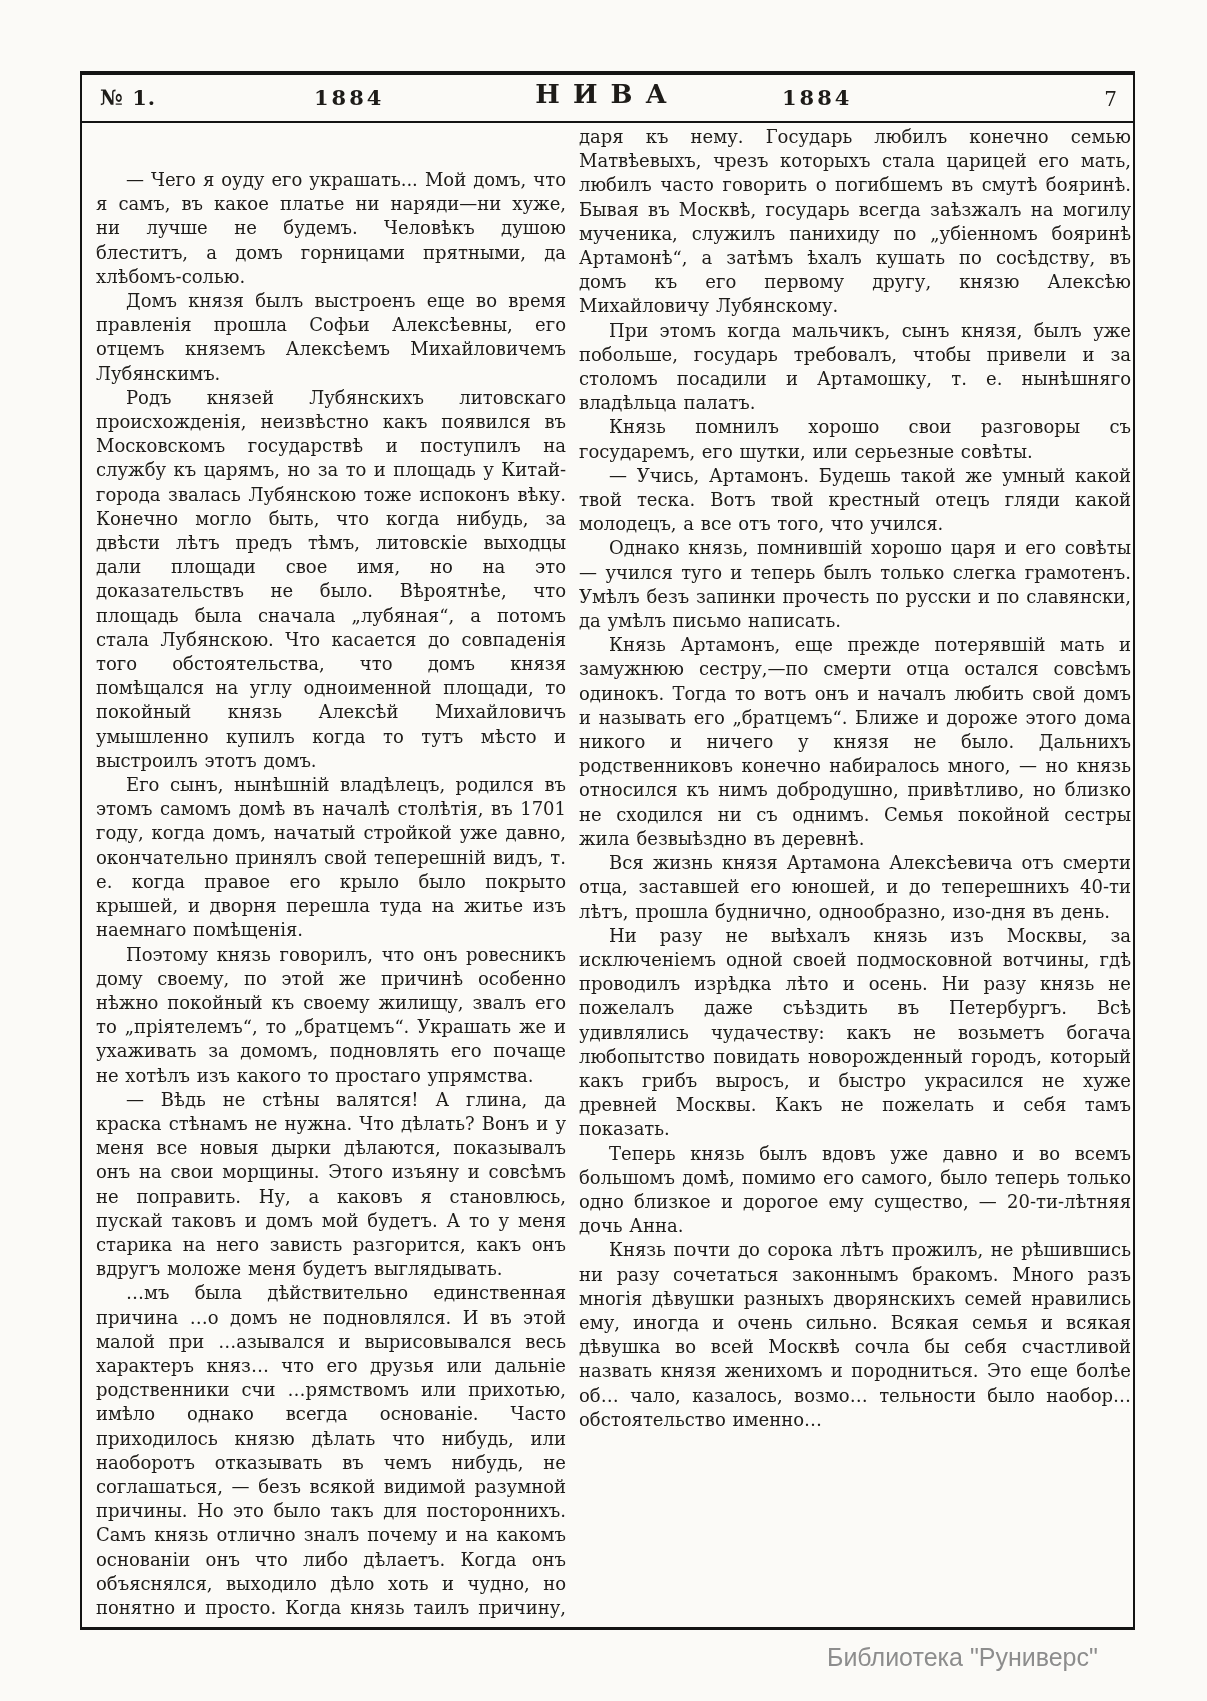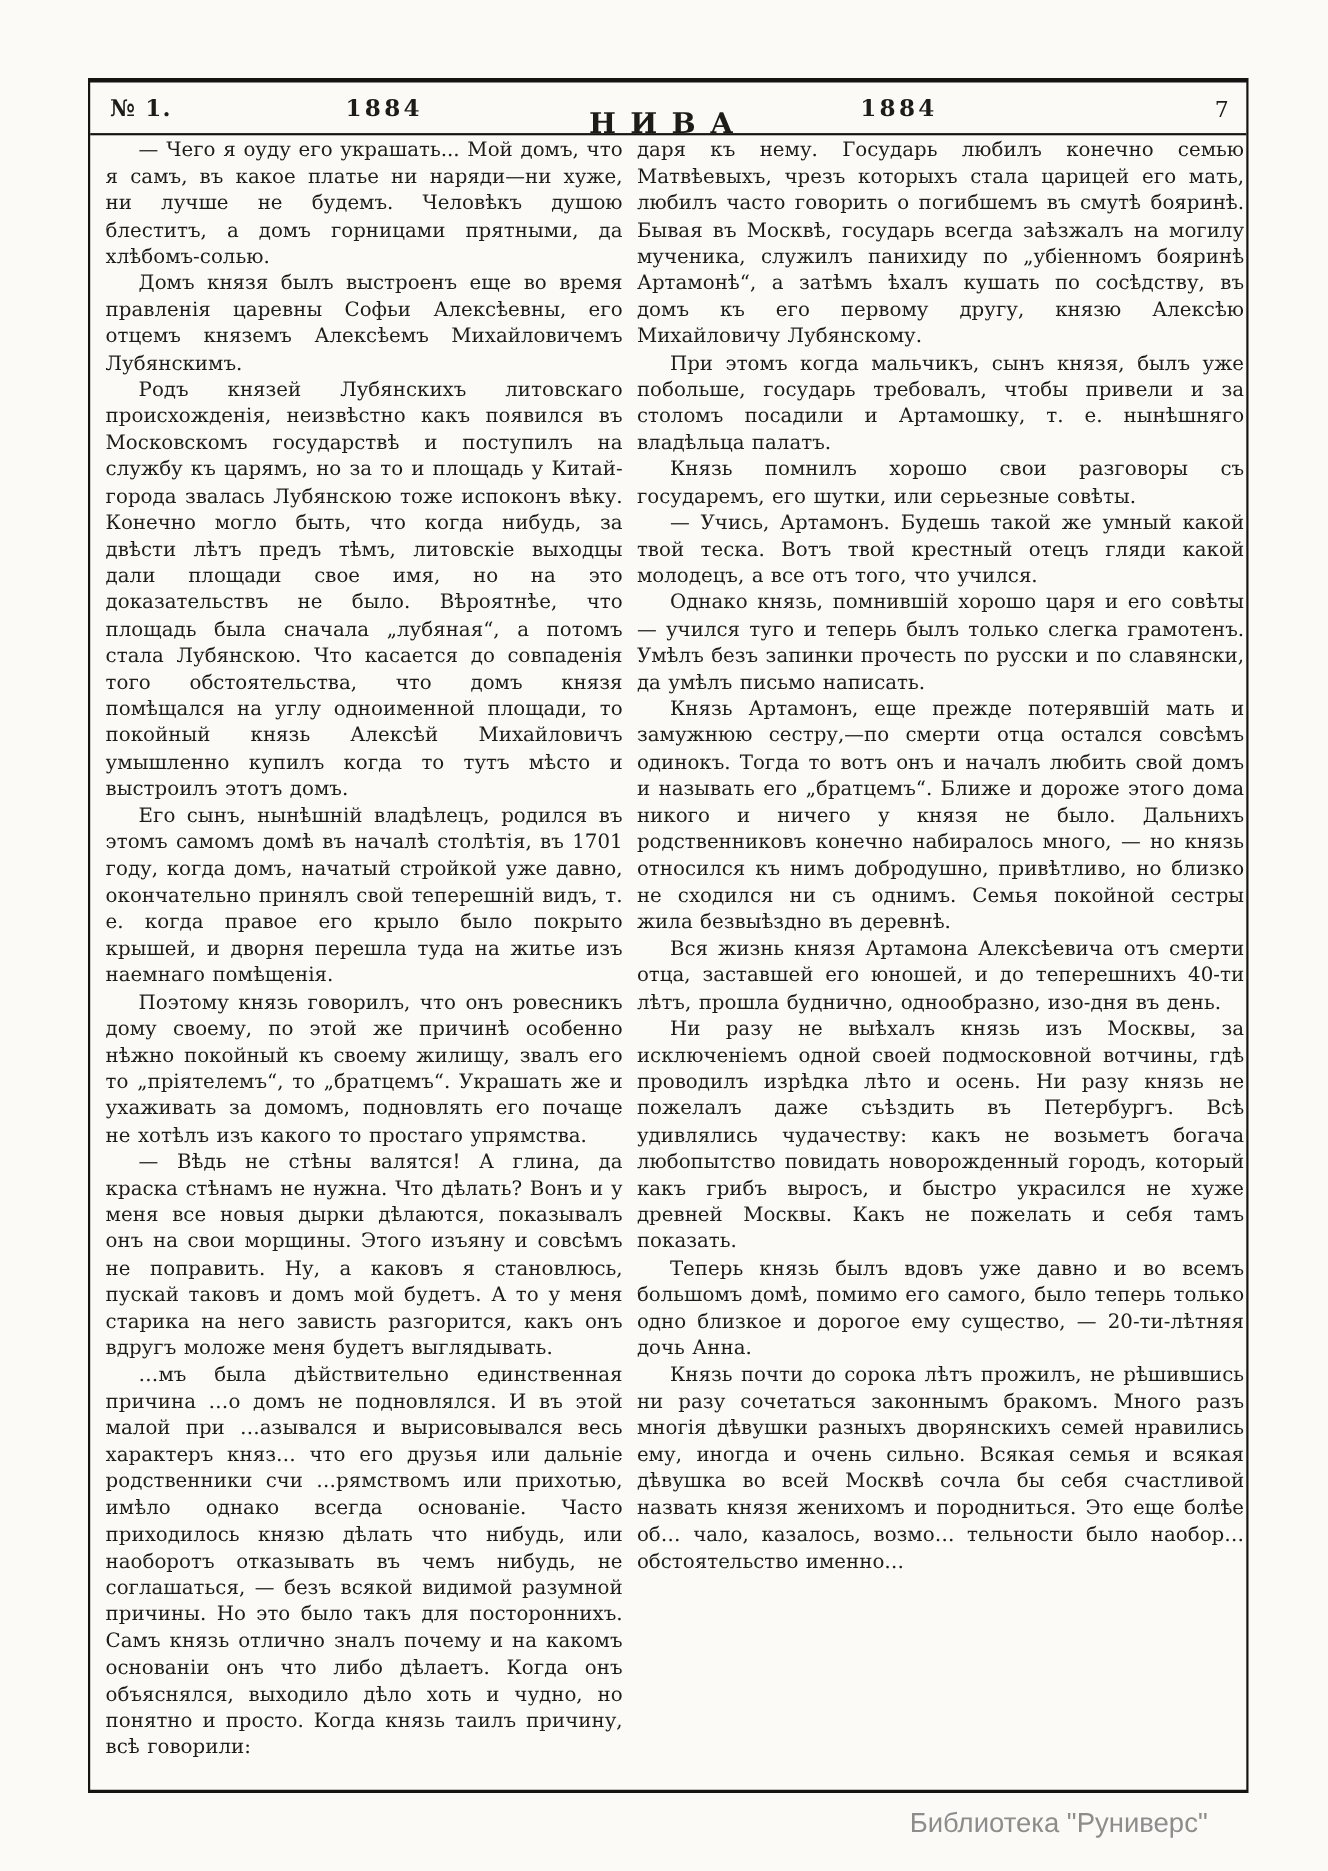--- a/index.html
+++ b/index.html
@@ -22,32 +22,32 @@
     background:#fbfaf7;
   }
   .page-header{
     position:absolute;
     left:0;top:0;right:0;height:46px;
     border-bottom:2px solid #141414;
   }
   .hdr-item{position:absolute;top:10px;white-space:nowrap;}
   .issue{left:18px;font-size:21px;font-weight:700;letter-spacing:1px;}
   .year-left{left:232px;font-size:21px;font-weight:700;letter-spacing:3px;}
-  .magazine-title{left:50%;transform:translateX(-50%);font-size:26px;font-weight:700;letter-spacing:13px;top:23px;}
+  .magazine-title{left:50%;transform:translateX(-50%);font-size:26px;font-weight:700;letter-spacing:13px;top:4px;}
   .year-right{left:700px;font-size:21px;font-weight:700;letter-spacing:3px;}
   .page-number{right:16px;font-size:20px;top:12px;}
   .text-columns{
     position:absolute;
     left:14px;right:2px;top:50px;bottom:3px;
     display:flex;
     gap:13px;
     overflow:hidden;
   }
   .column{overflow:hidden;}
-  .column.left{width:470px;flex:0 0 470px;}
+  .column.left{width:470px;flex:0 0 470px;margin-top:43px;}
   .column.right{flex:1 1 auto;}
   .para{
     margin:0;
     font-size:18px;
     line-height:24.2px;
     text-align:justify;
     text-indent:30px;
     word-spacing:1px;
   }
   .para.no-indent{text-indent:0;}
@@ -69,21 +69,21 @@
   <div class="page-header">
     <span class="hdr-item issue">№ 1.</span>
     <span class="hdr-item year-left">1884</span>
     <span class="hdr-item magazine-title">НИВА</span>
     <span class="hdr-item year-right">1884</span>
     <span class="hdr-item page-number">7</span>
   </div>
   <div class="text-columns">
     <div class="column left">
         <p class="para">— Чего я оуду его украшать... Мой домъ, что я самъ, въ какое платье ни наряди—ни хуже, ни лучше не будемъ. Человѣкъ душою блеститъ, а домъ горницами прятными, да хлѣбомъ-солью.</p>
-        <p class="para">Домъ князя былъ выстроенъ еще во время правленія царевны Софьи Алексѣевны, его отцемъ княземъ Алексѣемъ Михайловичемъ Лубянскимъ.</p>
+        <p class="para">Домъ князя былъ выстроенъ еще во время правленія прошла Софьи Алексѣевны, его отцемъ княземъ Алексѣемъ Михайловичемъ Лубянскимъ.</p>
         <p class="para">Родъ князей Лубянскихъ литовскаго происхожденія, неизвѣстно какъ появился въ Московскомъ государствѣ и поступилъ на службу къ царямъ, но за то и площадь у Китай-города звалась Лубянскою тоже испоконъ вѣку. Конечно могло быть, что когда нибудь, за двѣсти лѣтъ предъ тѣмъ, литовскіе выходцы дали площади свое имя, но на это доказательствъ не было. Вѣроятнѣе, что площадь была сначала „лубяная“, а потомъ стала Лубянскою. Что касается до совпаденія того обстоятельства, что домъ князя помѣщался на углу одноименной площади, то покойный князь Алексѣй Михайловичъ умышленно купилъ когда то тутъ мѣсто и выстроилъ этотъ домъ.</p>
         <p class="para">Его сынъ, нынѣшній владѣлецъ, родился въ этомъ самомъ домѣ въ началѣ столѣтія, въ 1701 году, когда домъ, начатый стройкой уже давно, окончательно принялъ свой теперешній видъ, т. е. когда правое его крыло было покрыто крышей, и дворня перешла туда на житье изъ наемнаго помѣщенія.</p>
         <p class="para">Поэтому князь говорилъ, что онъ ровесникъ дому своему, по этой же причинѣ особенно нѣжно покойный къ своему жилищу, звалъ его то „пріятелемъ“, то „братцемъ“. Украшать же и ухаживать за домомъ, подновлять его почаще не хотѣлъ изъ какого то простаго упрямства.</p>
         <p class="para">— Вѣдь не стѣны валятся! А глина, да краска стѣнамъ не нужна. Что дѣлать? Вонъ и у меня все новыя дырки дѣлаются, показывалъ онъ на свои морщины. Этого изъяну и совсѣмъ не поправить. Ну, а каковъ я становлюсь, пускай таковъ и домъ мой будетъ. А то у меня старика на него зависть разгорится, какъ онъ вдругъ моложе меня будетъ выглядывать.</p>
         <p class="para">…мъ была дѣйствительно единственная причина …о домъ не подновлялся. И въ этой малой при …азывался и вырисовывался весь характеръ княз… что его друзья или дальніе родственники счи …рямствомъ или прихотью, имѣло однако всегда основаніе. Часто приходилось князю дѣлать что нибудь, или наоборотъ отказывать въ чемъ нибудь, не соглашаться, — безъ всякой видимой разумной причины. Но это было такъ для постороннихъ. Самъ князь отлично зналъ почему и на какомъ основаніи онъ что либо дѣлаетъ. Когда онъ объяснялся, выходило дѣло хоть и чудно, но понятно и просто. Когда князь таилъ причину, всѣ говорили:</p>
       </div>
     <div class="column right">
         <p class="para no-indent">даря къ нему. Государь любилъ конечно семью Матвѣевыхъ, чрезъ которыхъ стала царицей его мать, любилъ часто говорить о погибшемъ въ смутѣ бояринѣ. Бывая въ Москвѣ, государь всегда заѣзжалъ на могилу мученика, служилъ панихиду по „убіенномъ бояринѣ Артамонѣ“, а затѣмъ ѣхалъ кушать по сосѣдству, въ домъ къ его первому другу, князю Алексѣю Михайловичу Лубянскому.</p>
         <p class="para">При этомъ когда мальчикъ, сынъ князя, былъ уже побольше, государь требовалъ, чтобы привели и за столомъ посадили и Артамошку, т. е. нынѣшняго владѣльца палатъ.</p>
         <p class="para">Князь помнилъ хорошо свои разговоры съ государемъ, его шутки, или серьезные совѣты.</p>

